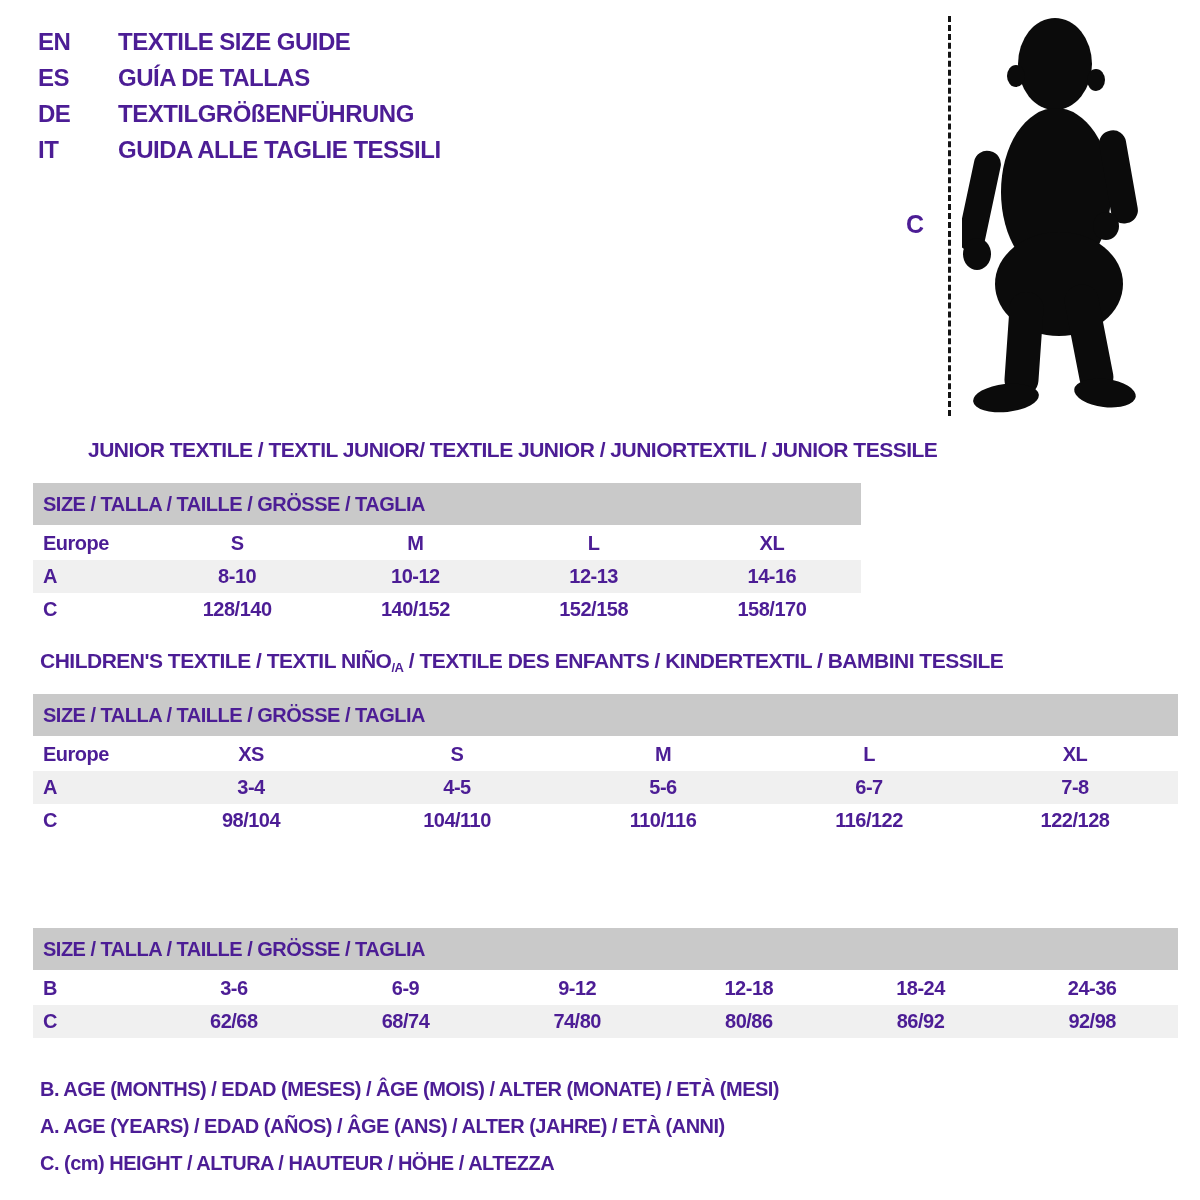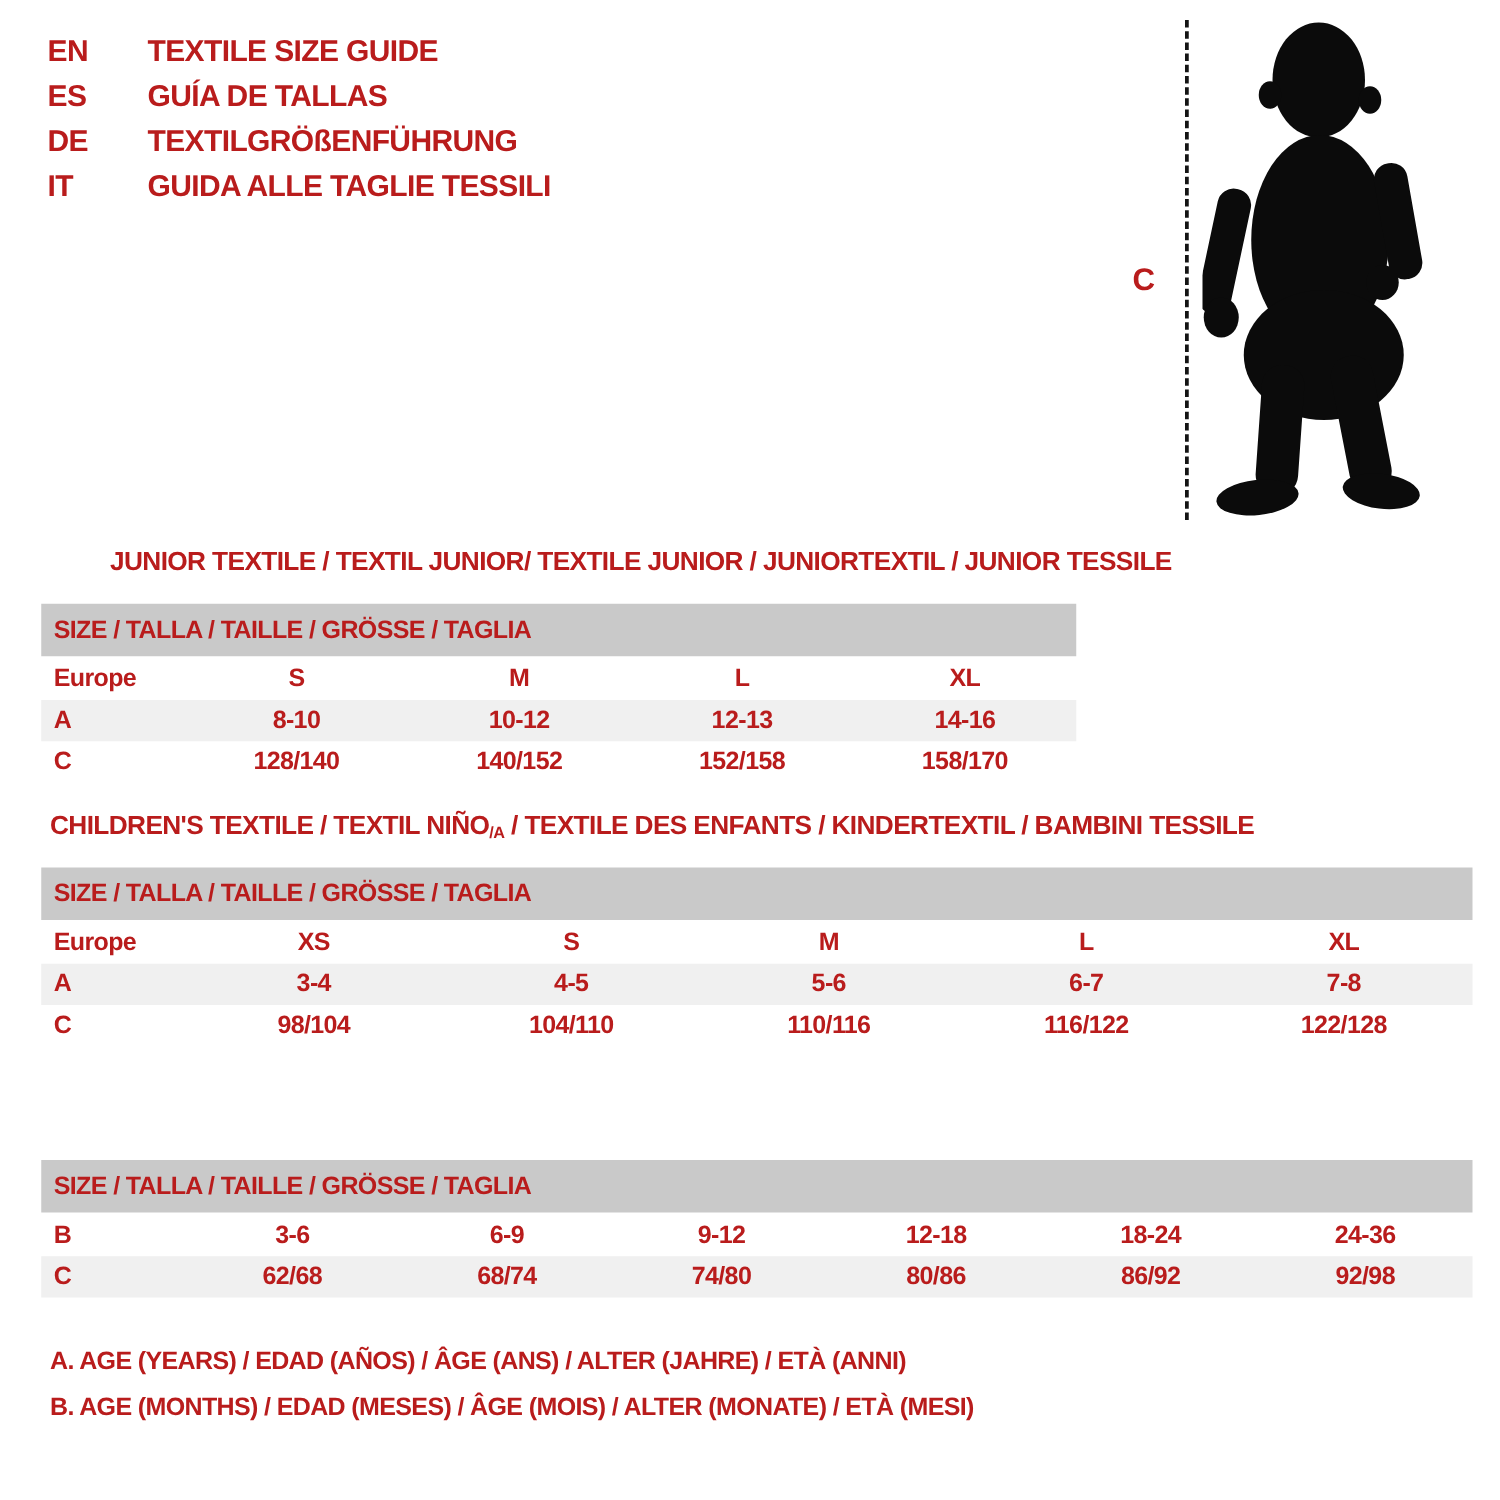--- a/index.html
+++ b/index.html
@@ -1,19 +1,19 @@
 <!DOCTYPE html>
 <html><head>
 <meta charset="utf-8">
 <style>
   html,body{margin:0;padding:0;background:#fff;}
   .page{
     position:relative;width:1200px;height:1200px;background:#ffffff;
     font-family:"Liberation Sans","DejaVu Sans",sans-serif;
-    font-weight:700;color:#b91c1c;overflow:hidden;
+    font-weight:700;color:#4c1d95;overflow:hidden;
     font-stretch:condensed;letter-spacing:-0.5px;
   }
   
   .lang-list{position:absolute;left:38px;top:24px;}
   .lang-row{display:flex;height:36px;align-items:center;font-size:24px;}
   .lang-code{width:80px;}
   .lang-title{white-space:nowrap;}
   
   .measure-line{position:absolute;left:948px;top:16px;height:400px;width:0;
     border-left:3px dashed #141414;}
@@ -164,17 +164,18 @@
           <div class="tcell">68/74</div>
           <div class="tcell">74/80</div>
           <div class="tcell">80/86</div>
           <div class="tcell">86/92</div>
           <div class="tcell">92/98</div>
         </div>
       </div>
   </div>
 
   <div class="legend">
+    <div class="legend-line">B. AGE (MONTHS) / EDAD (MESES) / ÂGE (MOIS) / ALTER (MONATE) / ETÀ (MESI)</div>
     <div class="legend-line">A. AGE (YEARS) / EDAD (AÑOS) / ÂGE (ANS) / ALTER (JAHRE) / ETÀ (ANNI)</div>
-    <div class="legend-line">B. AGE (MONTHS) / EDAD (MESES) / ÂGE (MOIS) / ALTER (MONATE) / ETÀ (MESI)</div>
+    <div class="legend-line">C. (cm) HEIGHT / ALTURA / HAUTEUR / HÖHE / ALTEZZA</div>
   </div>
 
 </div>
 
 </body></html>

